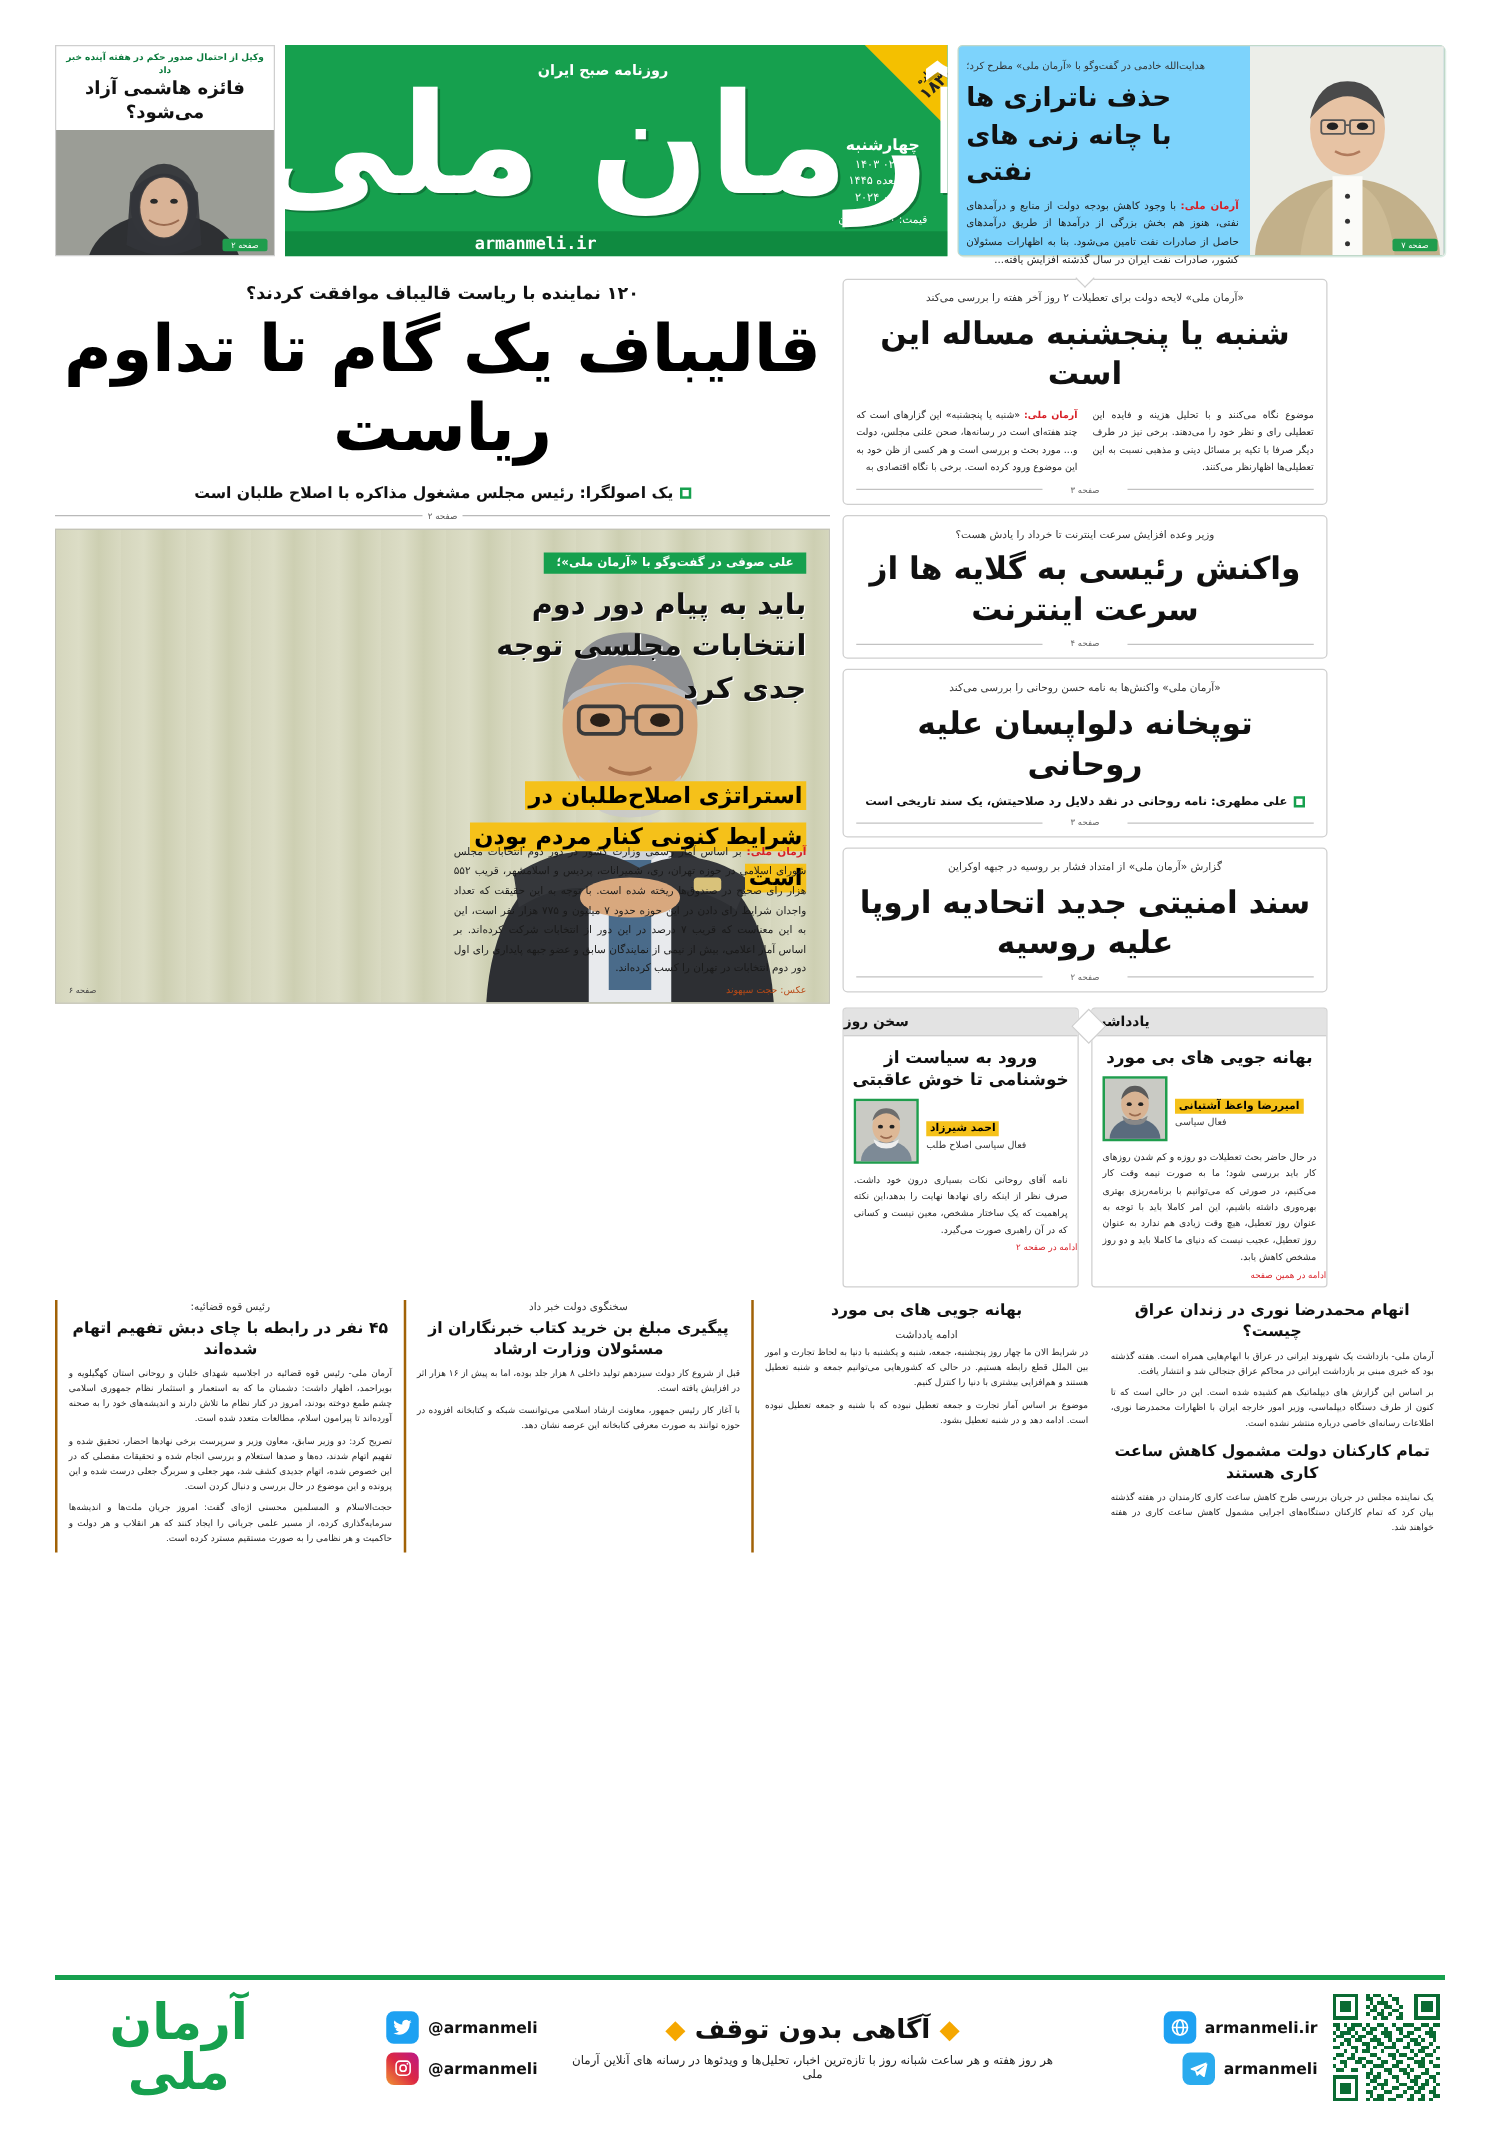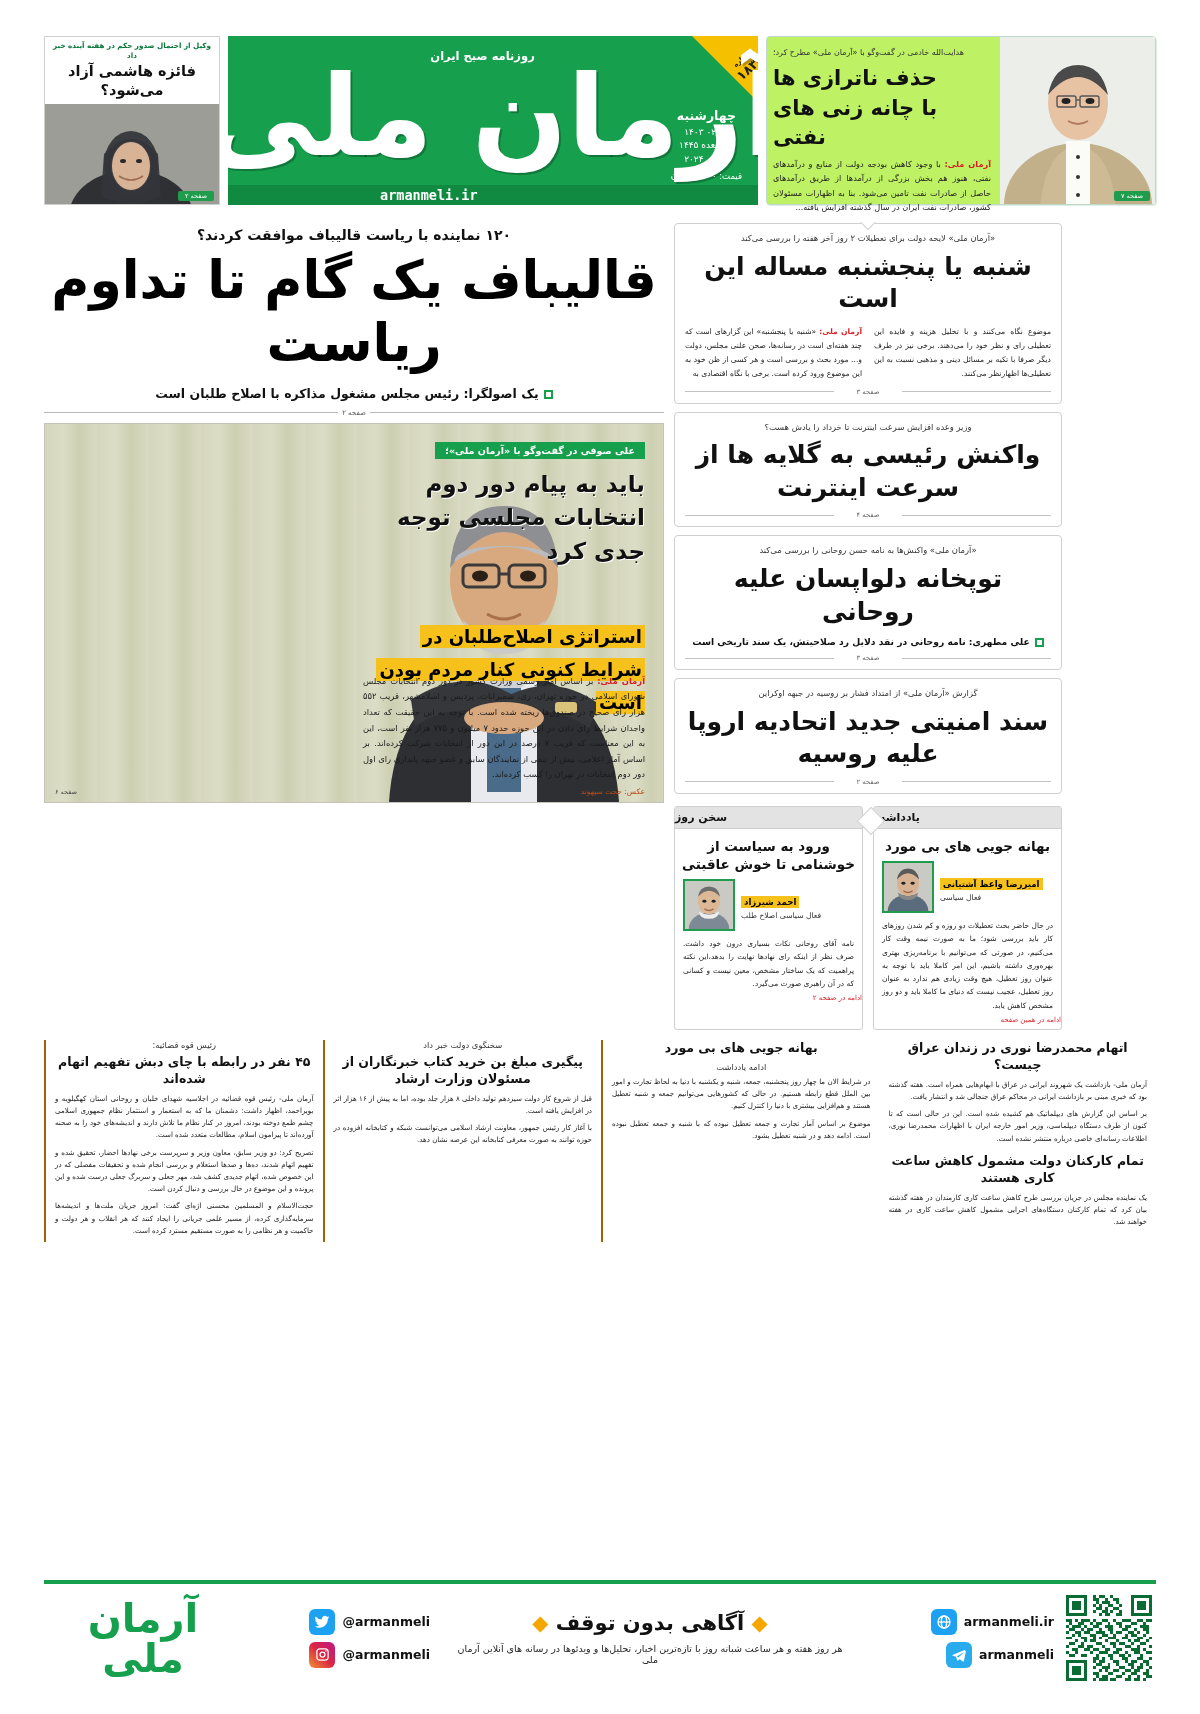--- a/index.html
+++ b/index.html
@@ -50,21 +50,21 @@
   .date-col .d2 { font-size: 9px; }
   .date-col .d3 { font-size: 9px; }
   .date-col .d4 { font-size: 8.5px; margin-top: 4px; }
   .site-bar { position: absolute; bottom: 0; left: 0; right: 0; height: 20px;
               background: #0f8a40; }
   .site-bar span { position: absolute; left: 152px; bottom: 2px; color: #fff;
                    font-size: 13.5px; font-weight: bold; font-family: "DejaVu Sans Mono", monospace;
                    direction: ltr; }
 
   
-  .box-left { width: 390px; border: 1px solid #bfd8c9; background: #bef264;
+  .box-left { width: 390px; border: 1px solid #bfd8c9; background: #7dd3fc;
               display: flex; flex-direction: row; position: relative; border-radius: 4px;
               box-shadow: 1px 1px 0 #dfeee6; }
   .box-left .photo { width: 155px; background: linear-gradient(160deg,#e9eae6,#bfc0bb);
                      position: relative; overflow: hidden; }
   .box-left .txt { flex: 1; padding: 10px 9px 6px 6px; }
   .box-left .kicker { font-size: 8px; color: #333; text-align: left; line-height: 1.5;
                       margin-bottom: 5px; }
   .box-left h2 { font-size: 21px; font-weight: bold; text-align: left; line-height: 1.35;
                  color: #111; margin-bottom: 2px; }
   .box-left p { font-size: 8.2px; line-height: 1.75; text-align: justify; color: #222;

